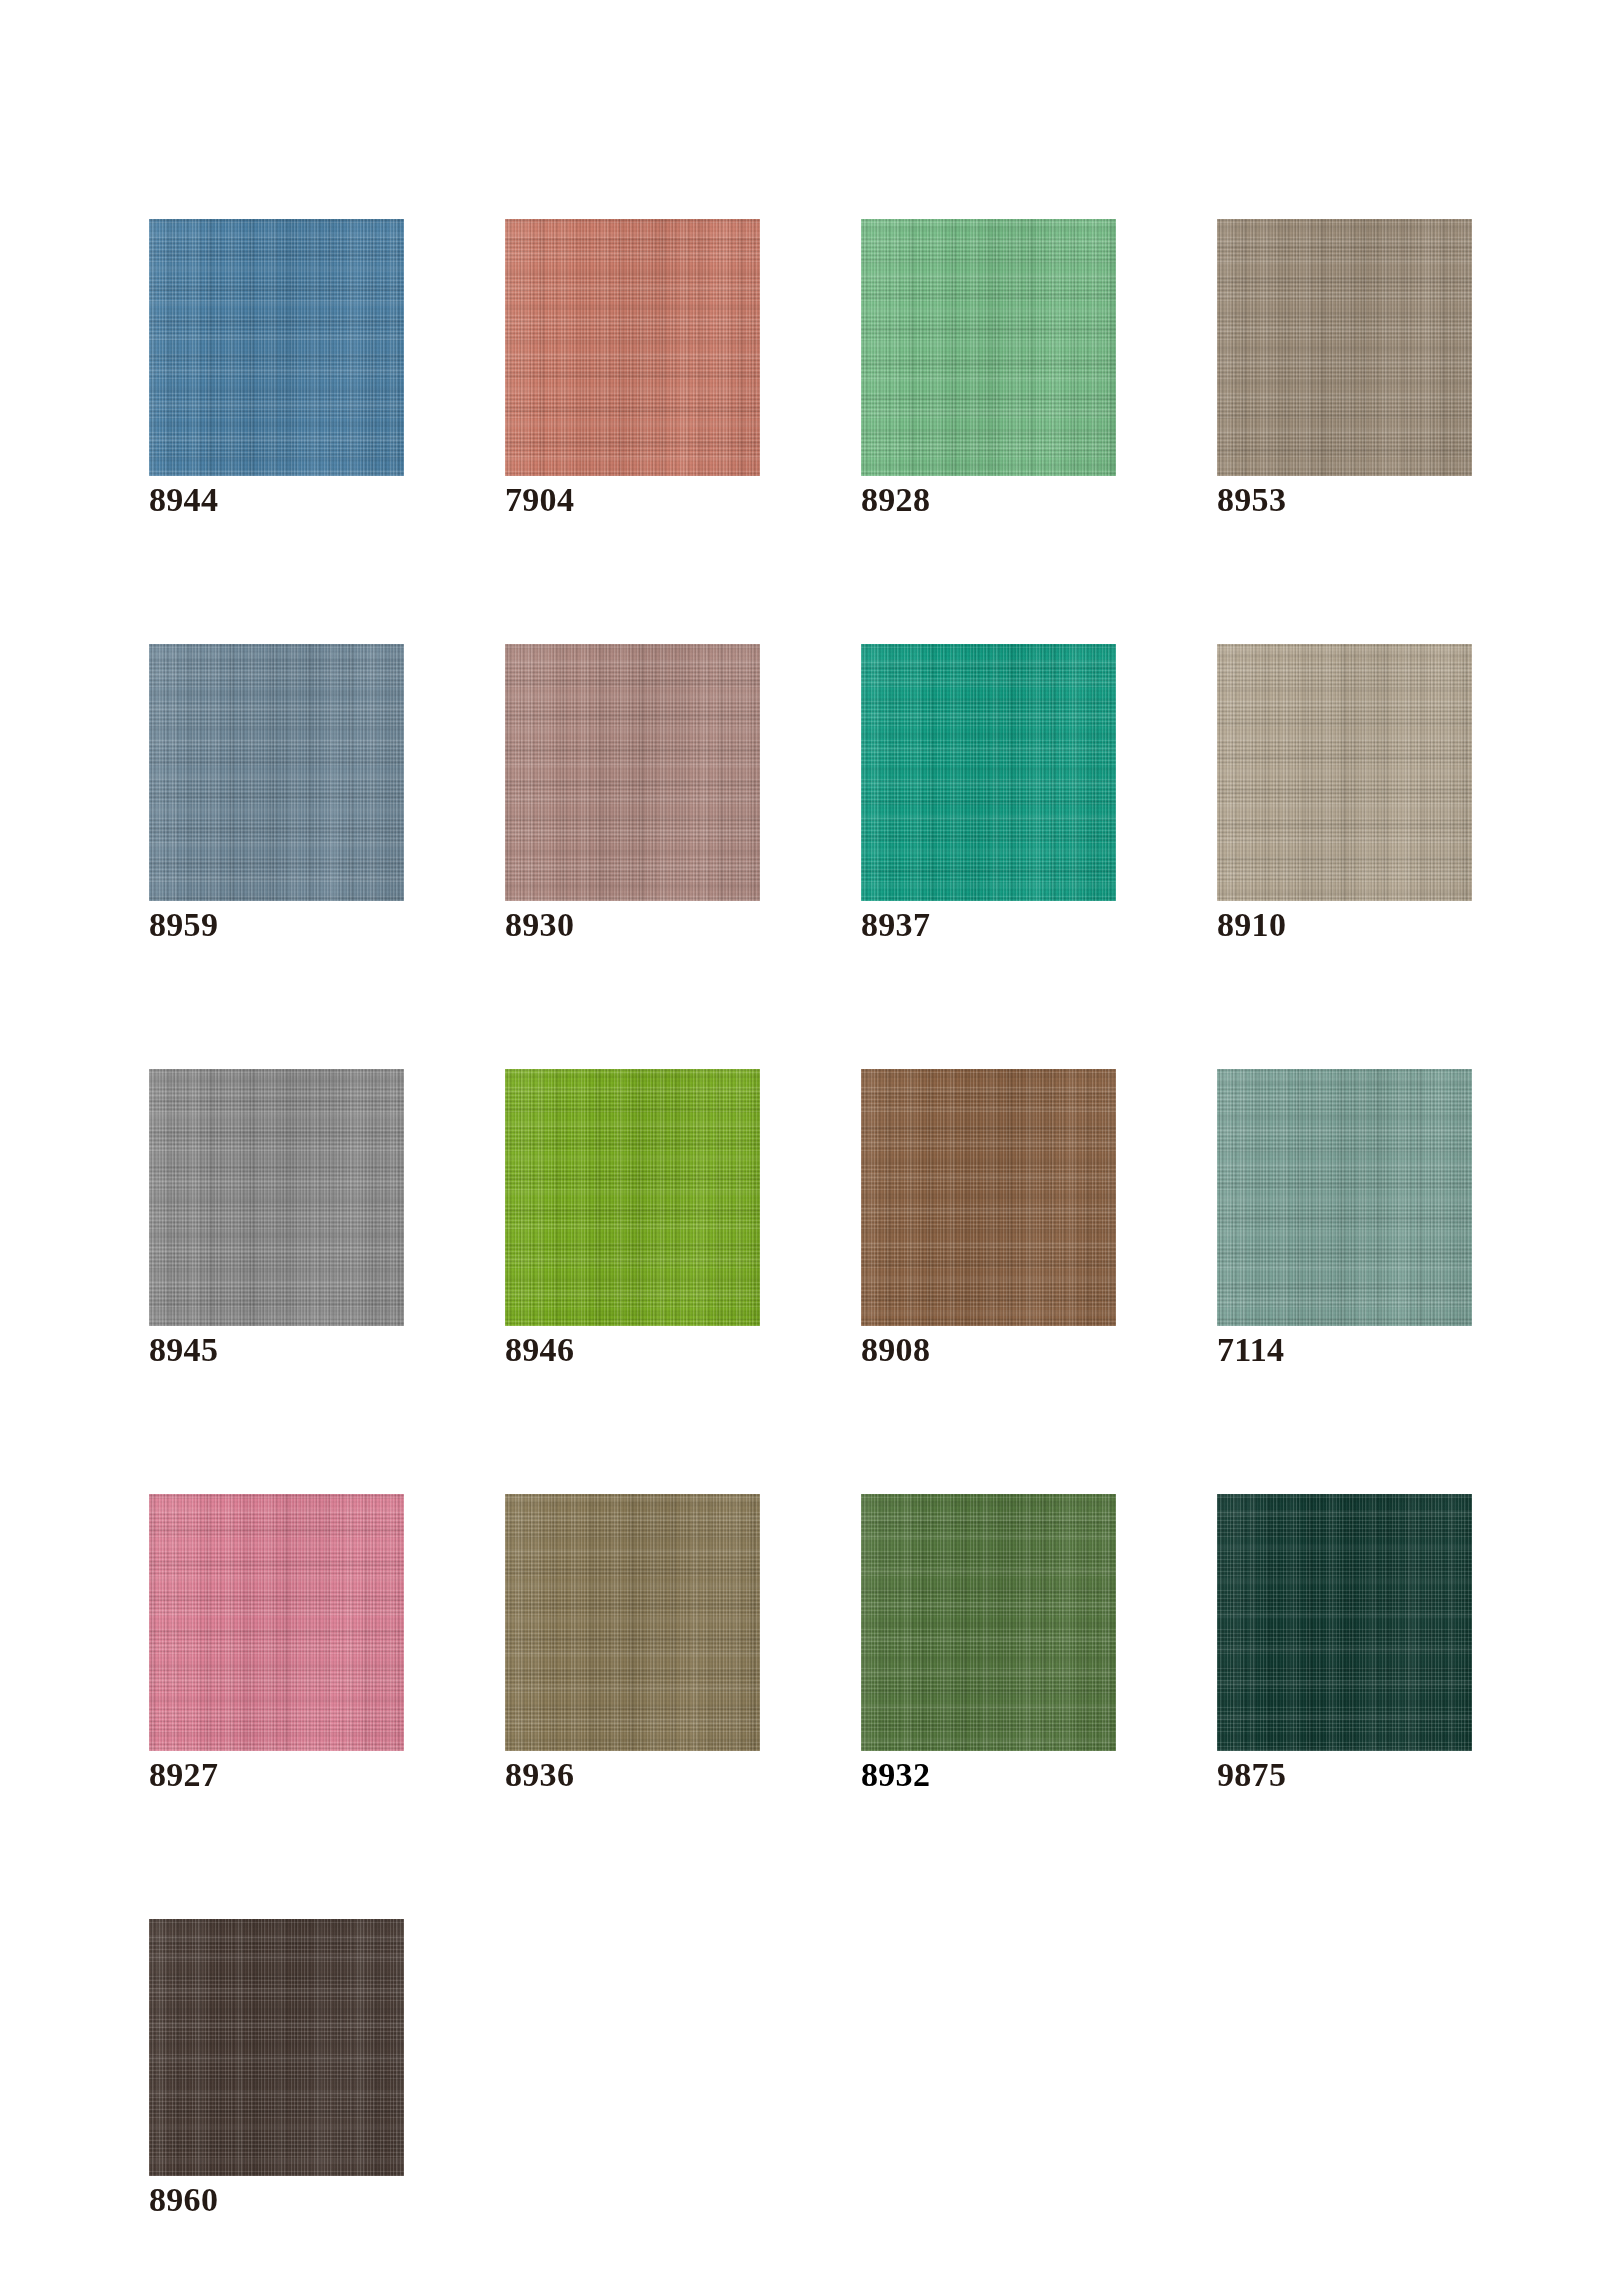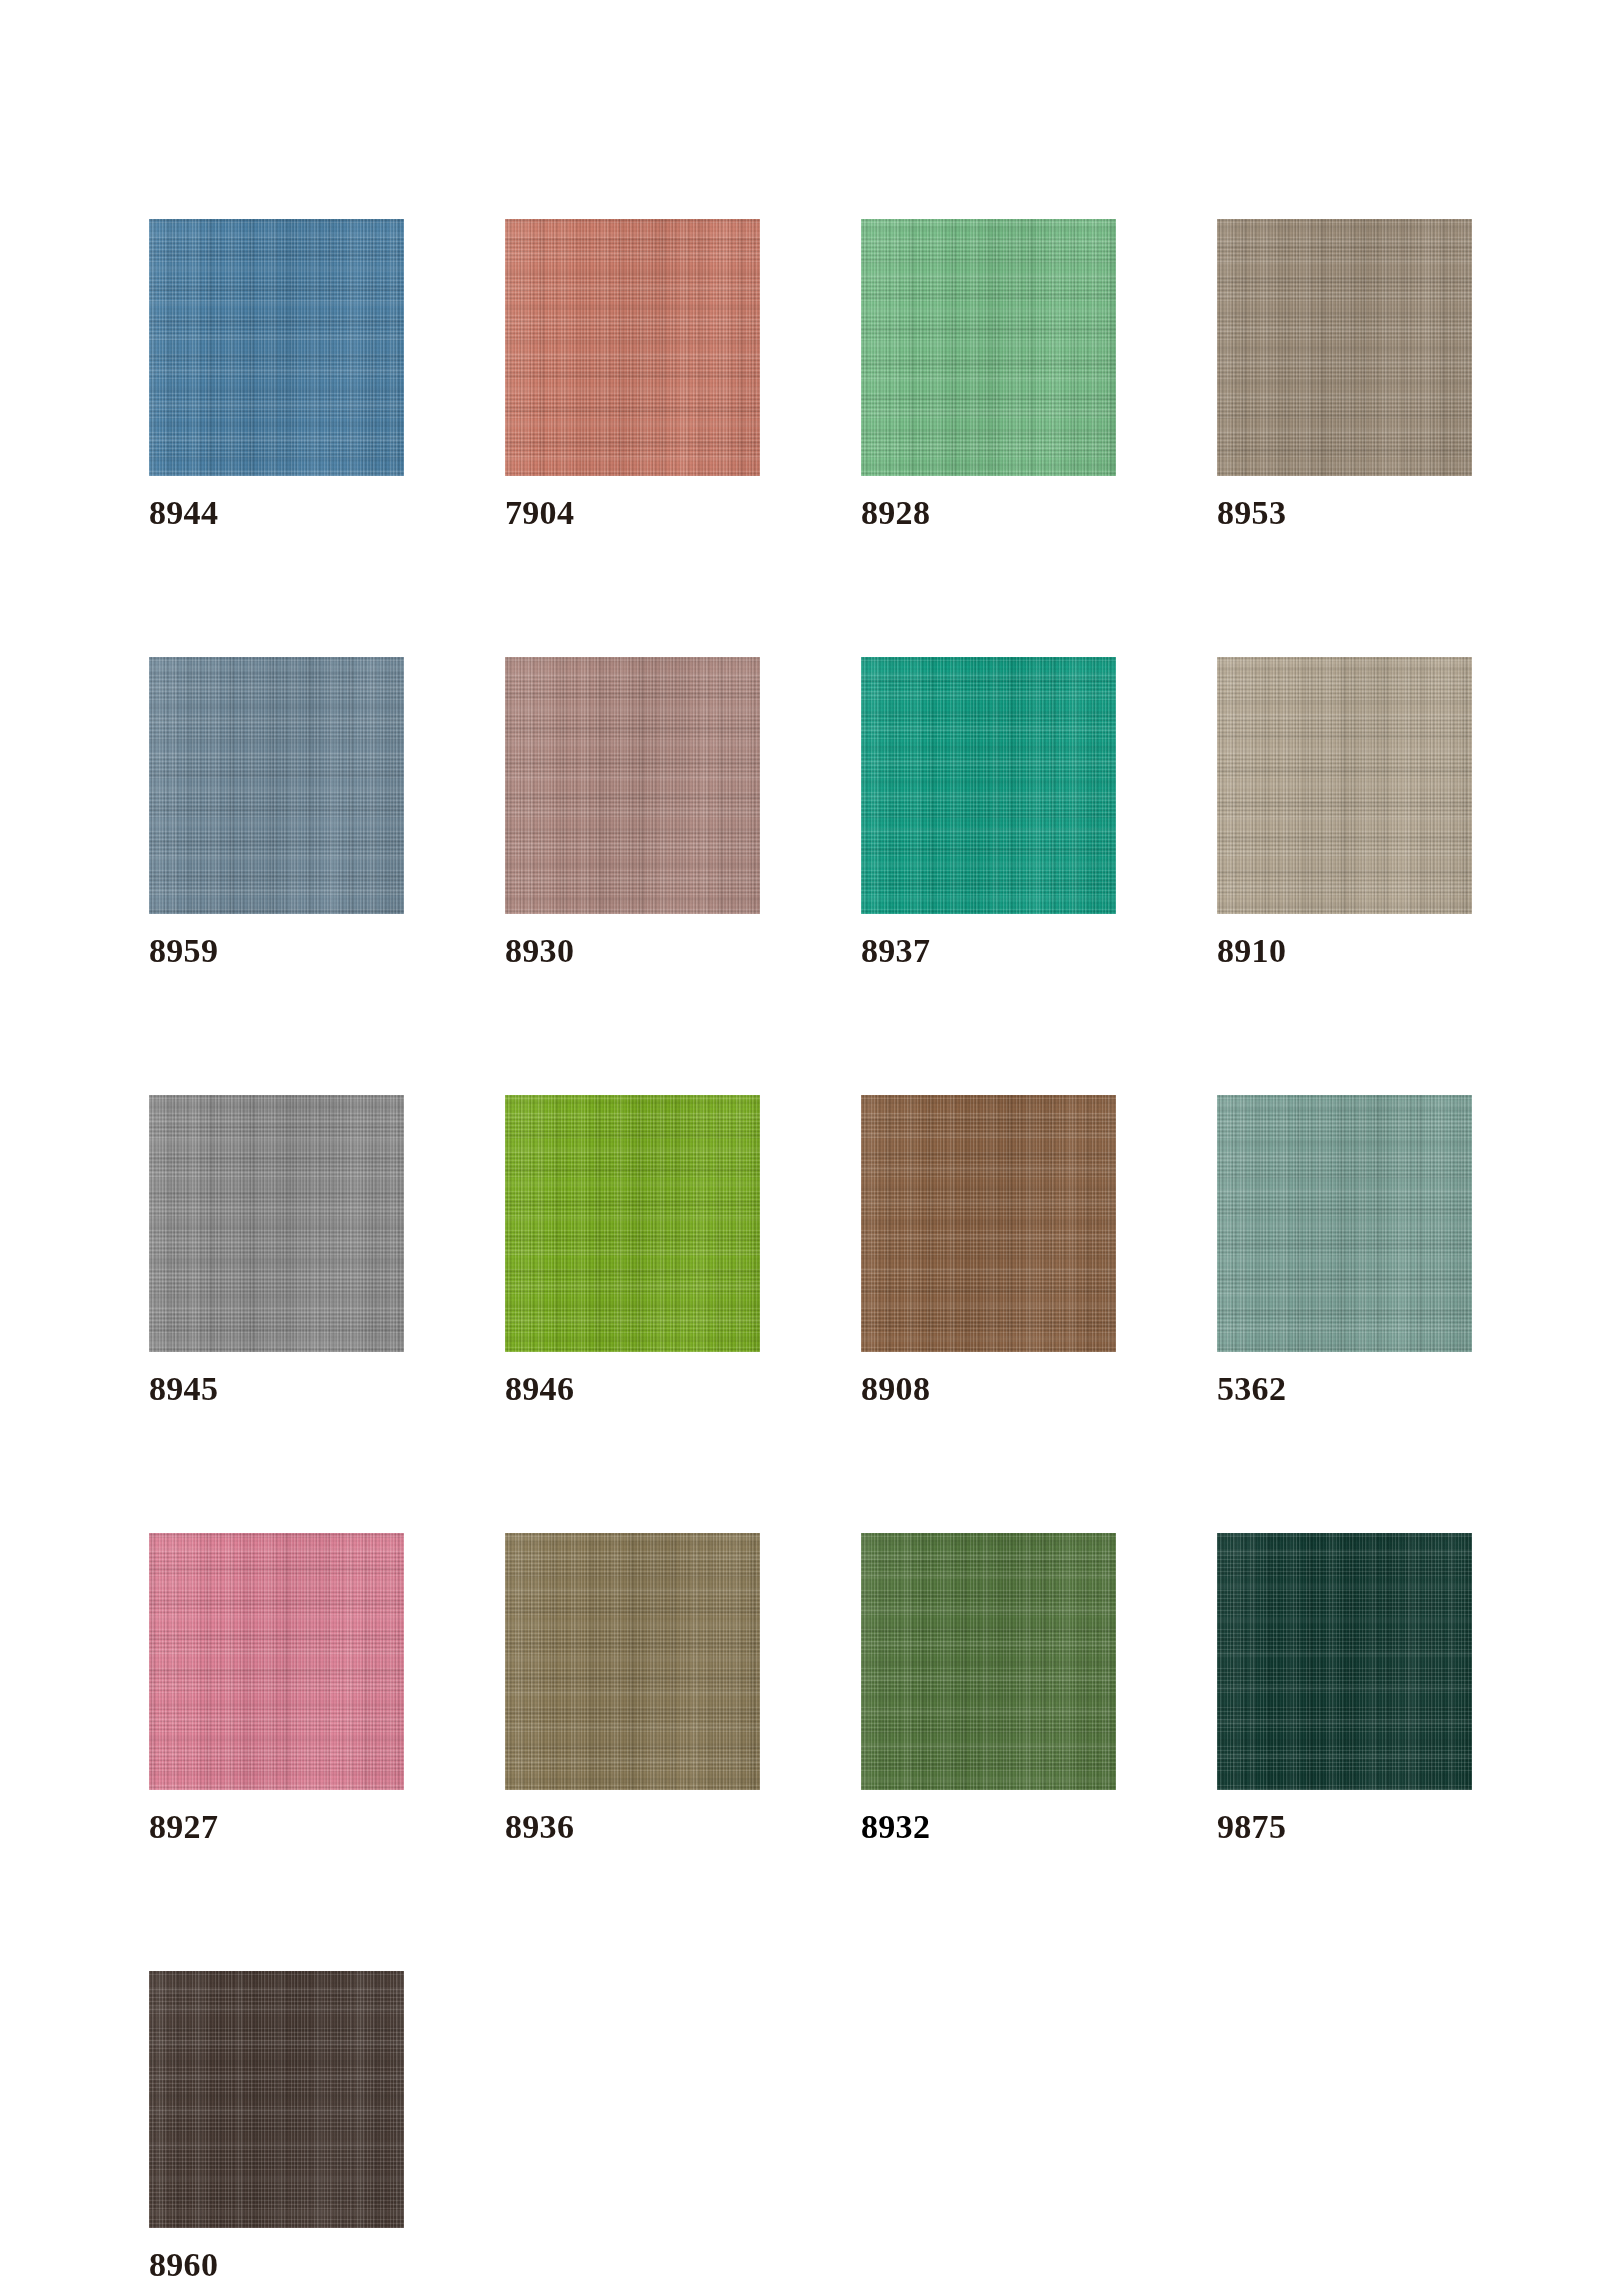--- a/index.html
+++ b/index.html
@@ -111,21 +111,21 @@
     background-image:
       linear-gradient(100deg,
         rgba(255,255,255,0.055) 0%,
         rgba(255,255,255,0.00) 26%,
         rgba(0,0,0,0.035) 52%,
         rgba(255,255,255,0.03) 74%,
         rgba(0,0,0,0.045) 100%);
   }
 
   .swatch-label {
-    margin-top: 18px;
+    margin-top: 5px;
     font-family: "Liberation Serif", "DejaVu Serif", serif;
     font-weight: bold;
     font-size: 34px;
     line-height: 37px;
     letter-spacing: 0.3px;
     color: #241a15;
     white-space: nowrap;
   }
 </style>
 </head>
@@ -220,21 +220,21 @@
           <div class="sheen"></div>
         </div>
         <div class="swatch-label" style="color: rgb(36, 26, 21);">8908</div>
       </div>
       <div class="swatch-cell">
         <div class="swatch-chip" style="background-color: rgb(123, 162, 152);">
           <div class="weave"></div>
           <div class="slub" style="background-position: 29.4px 12.4px, 21px 13.7px;"></div>
           <div class="sheen"></div>
         </div>
-        <div class="swatch-label" style="color: rgb(36, 26, 21);">5362</div>
+        <div class="swatch-label" style="color: rgb(36, 26, 21);">7114</div>
       </div>
       <div class="swatch-cell">
         <div class="swatch-chip" style="background-color: rgb(222, 128, 150);">
           <div class="weave"></div>
           <div class="slub" style="background-position: 5.9px 0.7px, 36px 21px;"></div>
           <div class="sheen"></div>
         </div>
         <div class="swatch-label" style="color: rgb(36, 26, 21);">8927</div>
       </div>
       <div class="swatch-cell">

